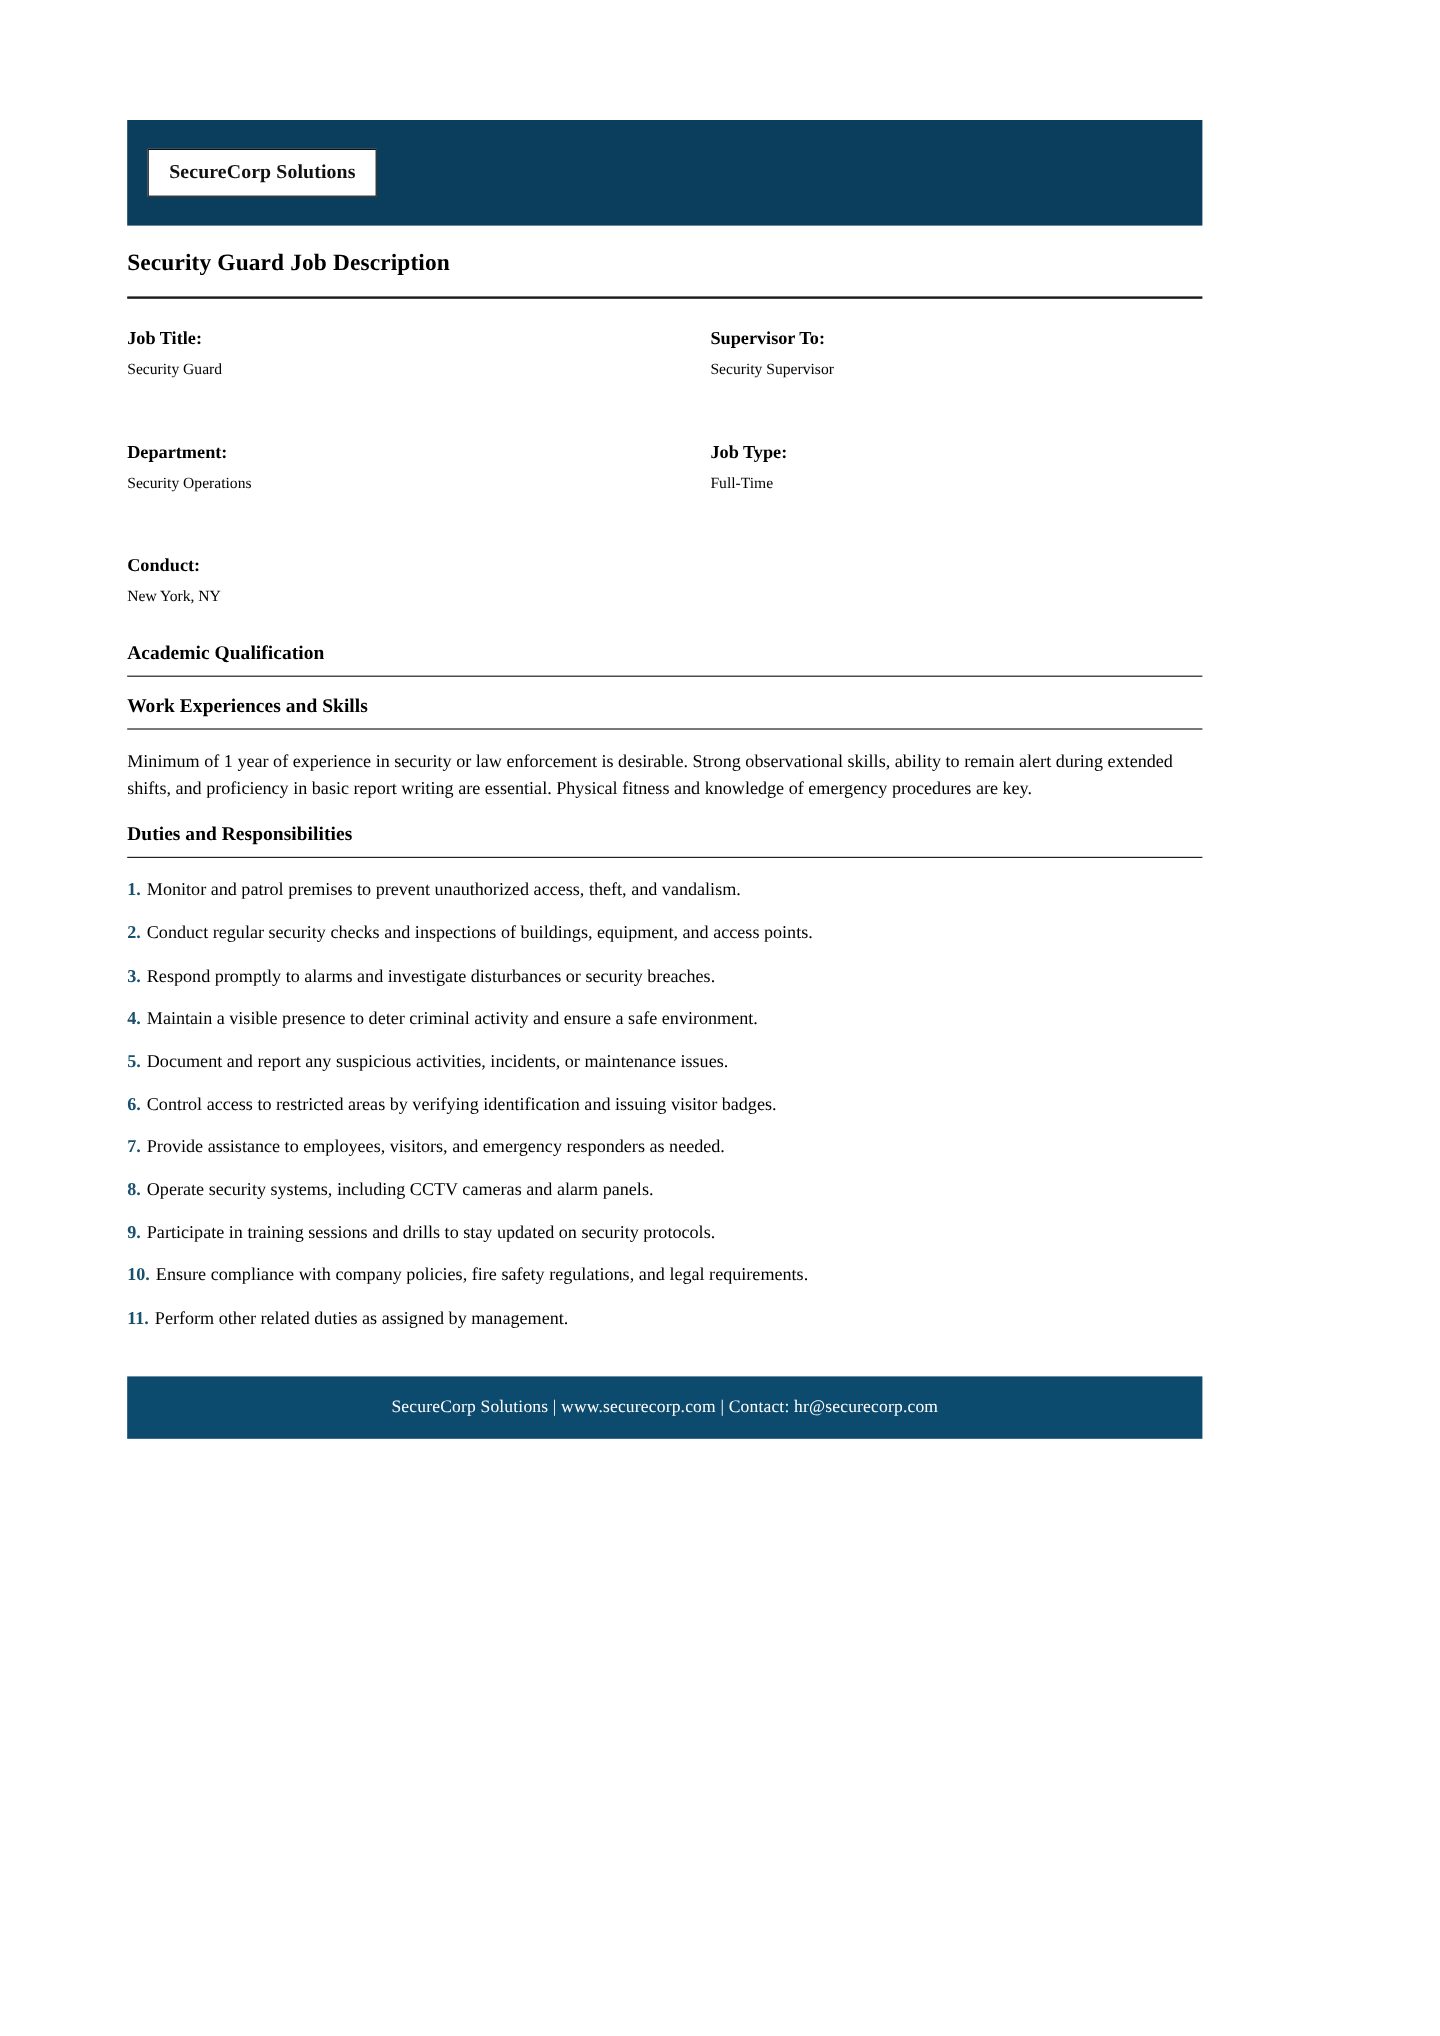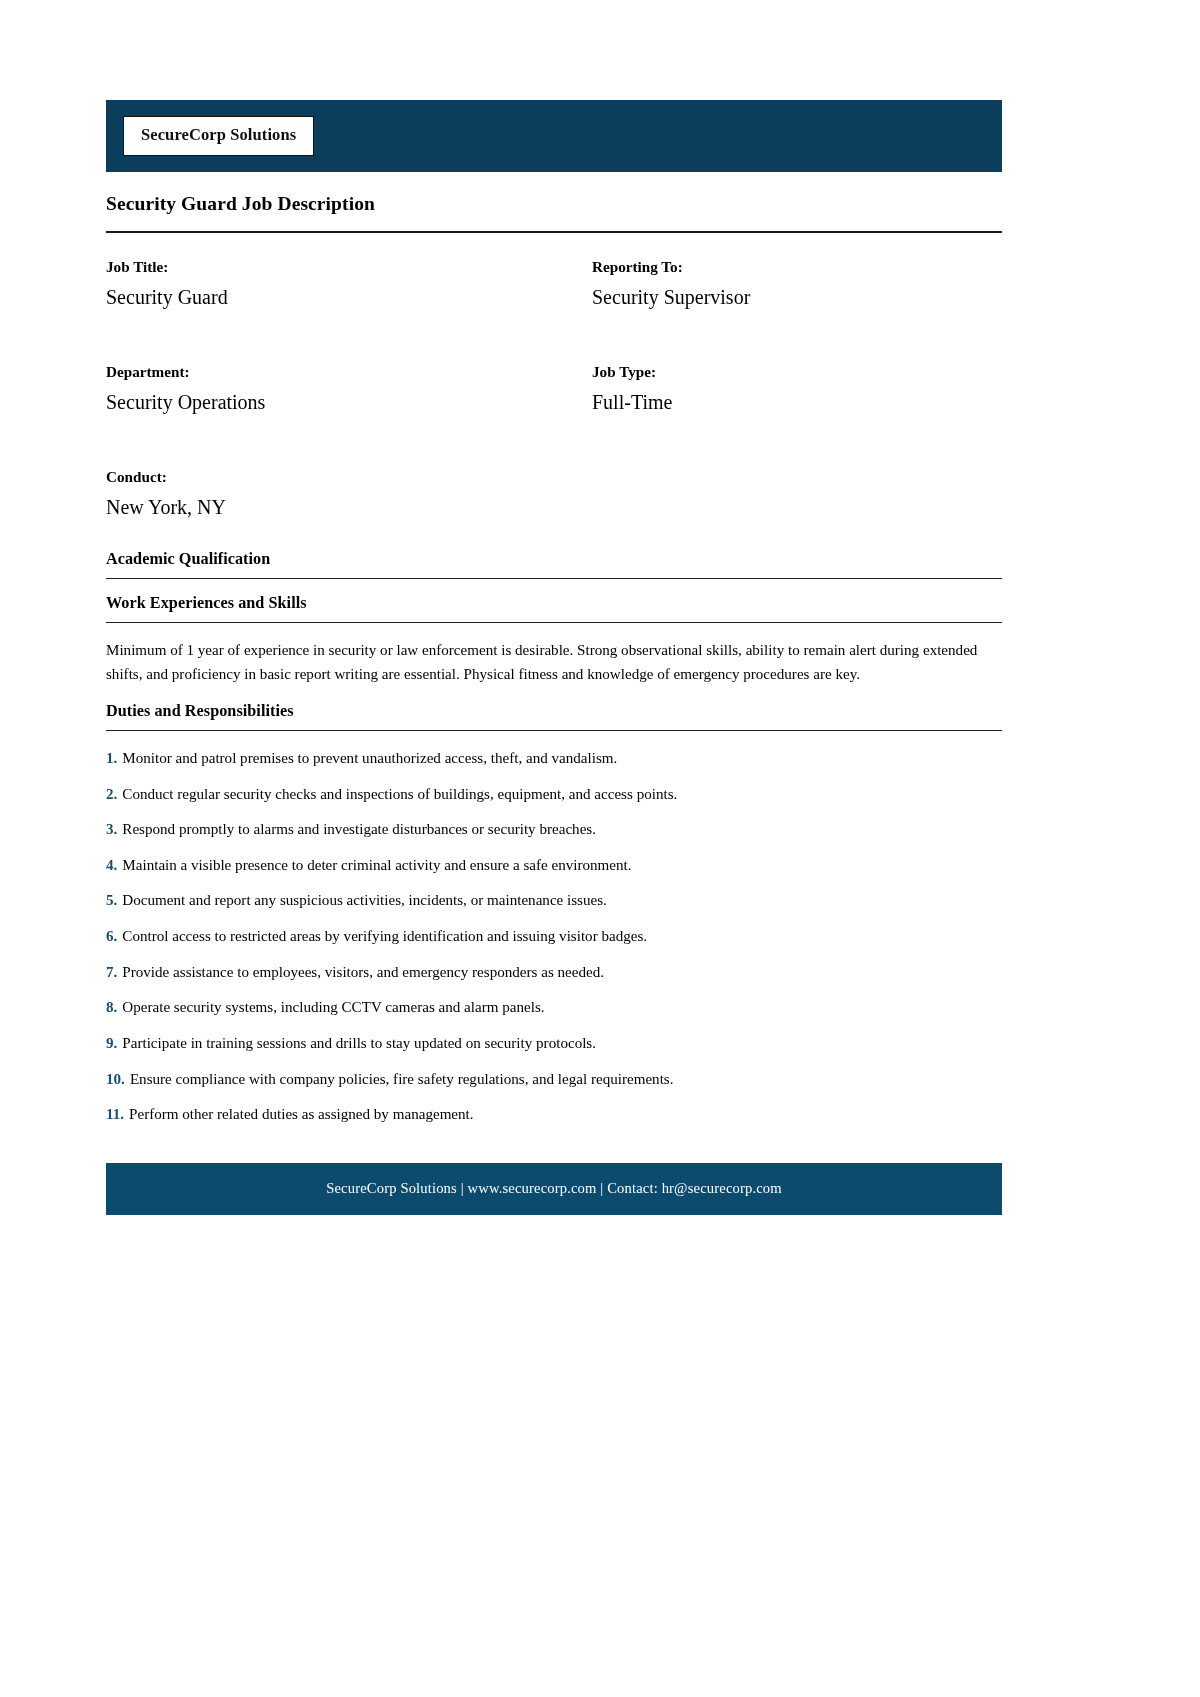--- a/index.html
+++ b/index.html
@@ -24,21 +24,21 @@
   .doc {
     position: absolute;
     left: 106px;
     top: 100px;
     width: 896px;
   }
 
   
   .header-band {
     background: #0b3d5c;
-    height: 72px;
+    height: 88px;
     display: flex;
     align-items: center;
     padding-left: 17px;
     box-sizing: border-box;
   }
   .logo-box {
     background: #ffffff;
     border: 1.5px solid #111111;
     padding: 9px 17px 10px 17px;
     font-weight: bold;
@@ -78,21 +78,21 @@
   .info-cell.full {
     grid-column: 1 / span 2;
   }
   .info-label {
     font-weight: bold;
     font-size: 15.2px;
     line-height: 1.45;
     white-space: nowrap;
   }
   .info-value {
-    font-size: 20px;
+    font-size: 13px;
     line-height: 1.5;
     margin-top: 4px;
   }
 
   
   .section {
     margin-top: 15px;
   }
   .section-heading {
     font-weight: bold;
@@ -163,21 +163,21 @@
     <hr class="title-rule">
 
     <div class="info-grid">
 
       <div class="info-cell">
         <div class="info-label">Job Title:</div>
         <div class="info-value">Security Guard</div>
       </div>
 
       <div class="info-cell">
-        <div class="info-label">Reporting To:</div>
+        <div class="info-label">Supervisor To:</div>
         <div class="info-value">Security Supervisor</div>
       </div>
 
       <div class="info-cell">
         <div class="info-label">Department:</div>
         <div class="info-value">Security Operations</div>
       </div>
 
       <div class="info-cell">
         <div class="info-label">Job Type:</div>

